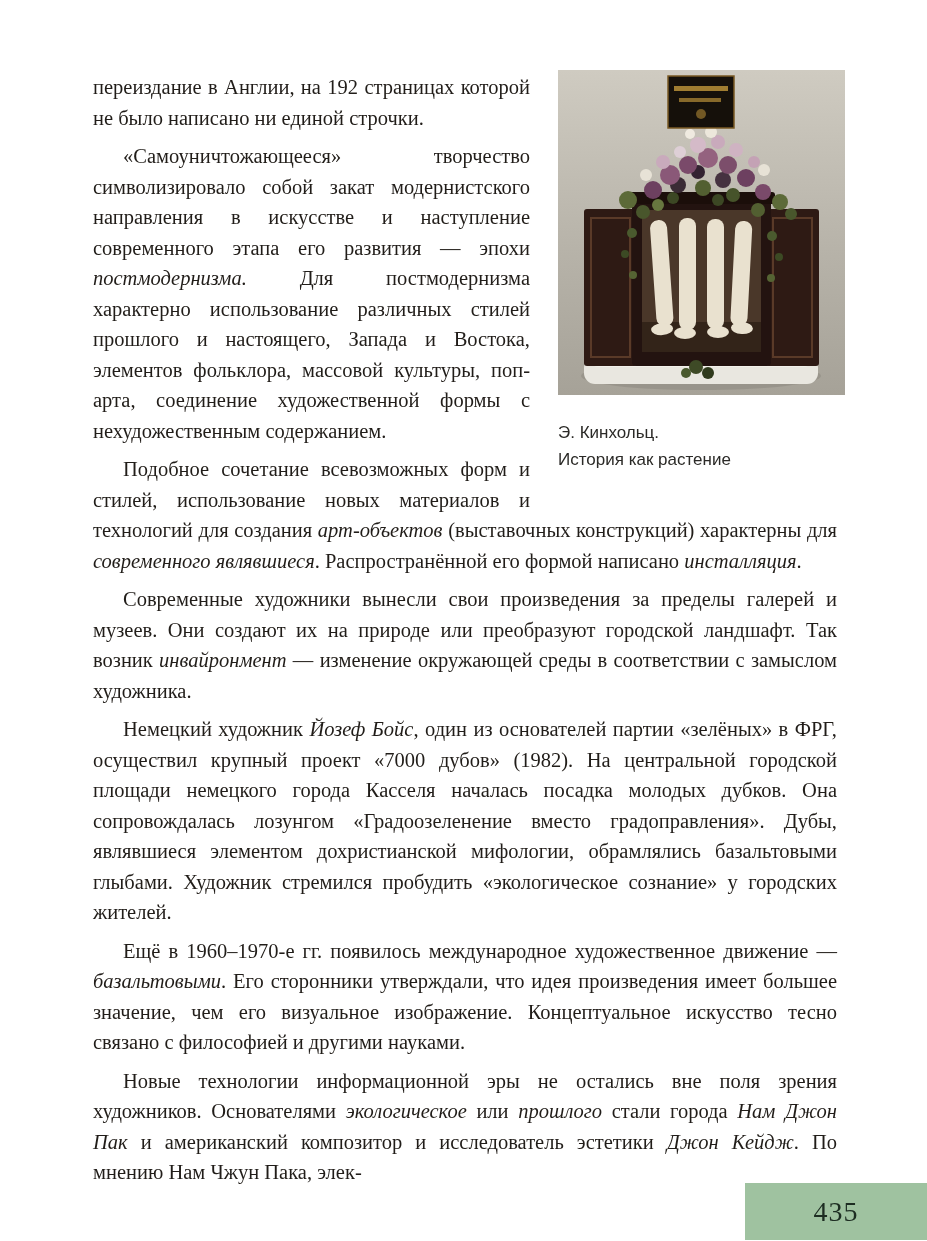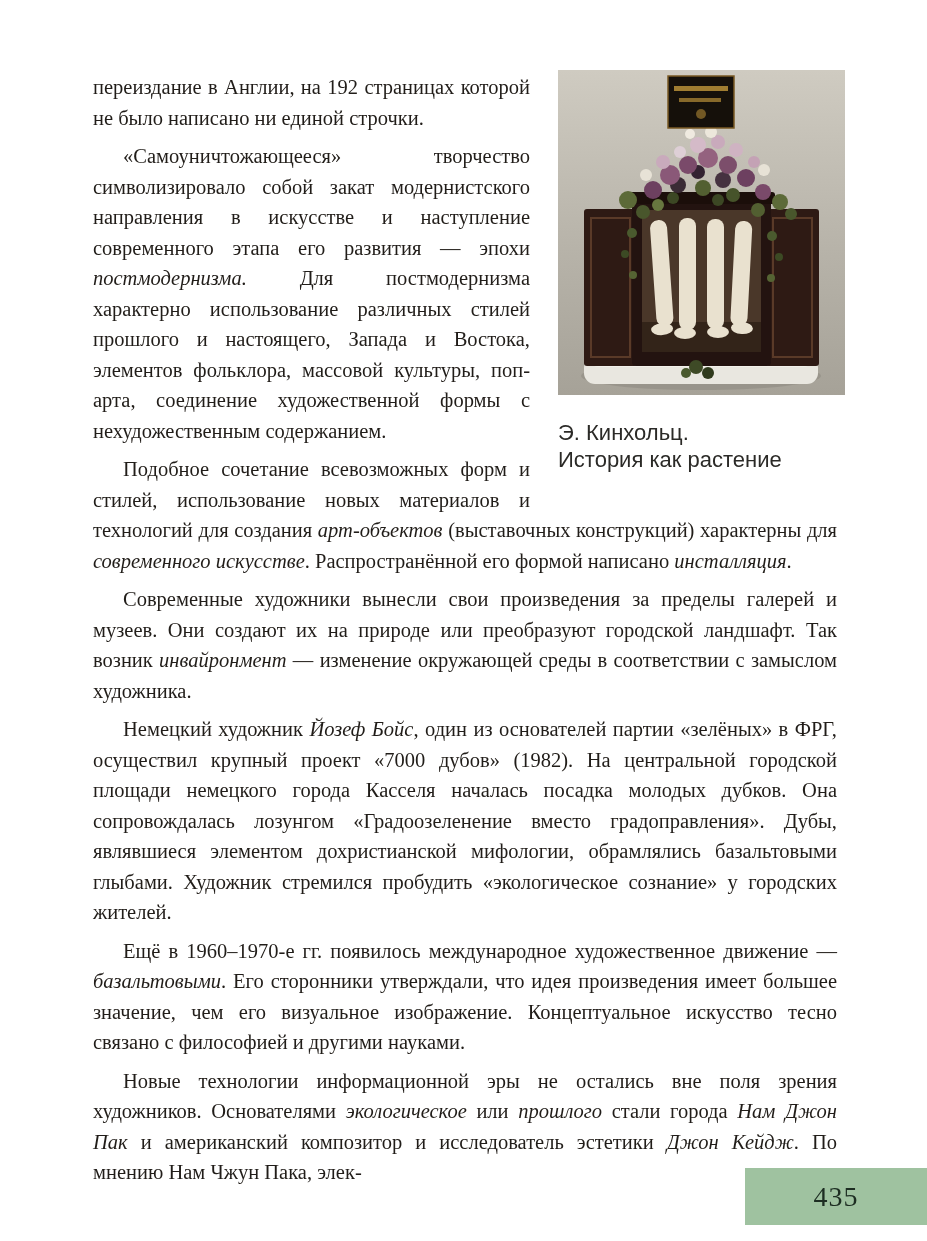--- a/index.html
+++ b/index.html
@@ -38,29 +38,29 @@
   }
   .photo {
     width: 287px;
     height: 325px;
     overflow: hidden;
   }
   .photo svg { display: block; }
   figcaption {
     margin-top: 24px;
     font-family: "Liberation Sans", "DejaVu Sans", sans-serif;
-    font-size: 22px;
+    font-size: 17px;
     line-height: 27px;
     text-align: left;
     color: #2b2a27;
   }
   .page-number-box {
     position: absolute;
     right: 0;
-    bottom: 16px;
+    bottom: 1px;
     width: 182px;
     height: 57px;
     background: #9fc2a0;
     display: flex;
     align-items: center;
     justify-content: center;
   }
   .page-number-box span {
     font-family: "Liberation Serif", "DejaVu Serif", serif;
     font-size: 28px;
@@ -177,21 +177,21 @@
       </div>
       <figcaption>
         <span>Э. Кинхольц.</span><br>
         <span>История как растение</span>
       </figcaption>
     </figure>
 
     <div id="paragraphs">
         <p class="para"><span>переиздание в Англии, на 192 страницах которой не было написано ни единой строчки.</span></p>
         <p class="para indent"><span>«Самоуничтожающееся» творчество символизировало собой закат модернистского направления в искусстве и наступление современного этапа его развития — эпохи </span><em>постмодернизма.</em><span> Для постмодернизма характерно использование различных стилей прошлого и настоящего, Запада и Востока, элементов фольклора, массовой культуры, поп-арта, соединение художественной формы с нехудожественным содержанием.</span></p>
-        <p class="para indent"><span>Подобное сочетание всевозможных форм и стилей, использование новых материалов и технологий для создания </span><em>арт-объектов</em><span> (выставочных конструкций) характерны для </span><em>современного искусстве</em><span>. Распространённой его формой написано </span><em>инсталляция</em><span>.</span></p>
+        <p class="para indent"><span>Подобное сочетание всевозможных форм и стилей, использование новых материалов и технологий для создания </span><em>арт-объектов</em><span> (выставочных конструкций) характерны для </span><em>современного являвшиеся</em><span>. Распространённой его формой написано </span><em>инсталляция</em><span>.</span></p>
         <p class="para indent"><span>Современные художники вынесли свои произведения за пределы галерей и музеев. Они создают их на природе или преобразуют городской ландшафт. Так возник </span><em>инвайронмент</em><span> — изменение окружающей среды в соответствии с замыслом художника.</span></p>
         <p class="para indent"><span>Немецкий художник </span><em>Йозеф Бойс</em><span>, один из основателей партии «зелёных» в ФРГ, осуществил крупный проект «7000 дубов» (1982). На центральной городской площади немецкого города Касселя началась посадка молодых дубков. Она сопровождалась лозунгом «Градоозеленение вместо градоправления». Дубы, являвшиеся элементом дохристианской мифологии, обрамлялись базальтовыми глыбами. Художник стремился пробудить «экологическое сознание» у городских жителей.</span></p>
         <p class="para indent"><span>Ещё в 1960–1970-е гг. появилось международное художественное движение — </span><em>базальтовыми</em><span>. Его сторонники утверждали, что идея произведения имеет большее значение, чем его визуальное изображение. Концептуальное искусство тесно связано с философией и другими науками.</span></p>
         <p class="para indent"><span>Новые технологии информационной эры не остались вне поля зрения художников. Основателями </span><em>экологическое</em><span> или </span><em>прошлого</em><span> стали города </span><em>Нам Джон Пак</em><span> и американский композитор и исследователь эстетики </span><em>Джон Кейдж</em><span>. По мнению Нам Чжун Пака, элек-</span></p>
       </div>
 
   </div>
 
   <div class="page-number-box">
     <span>435</span>

